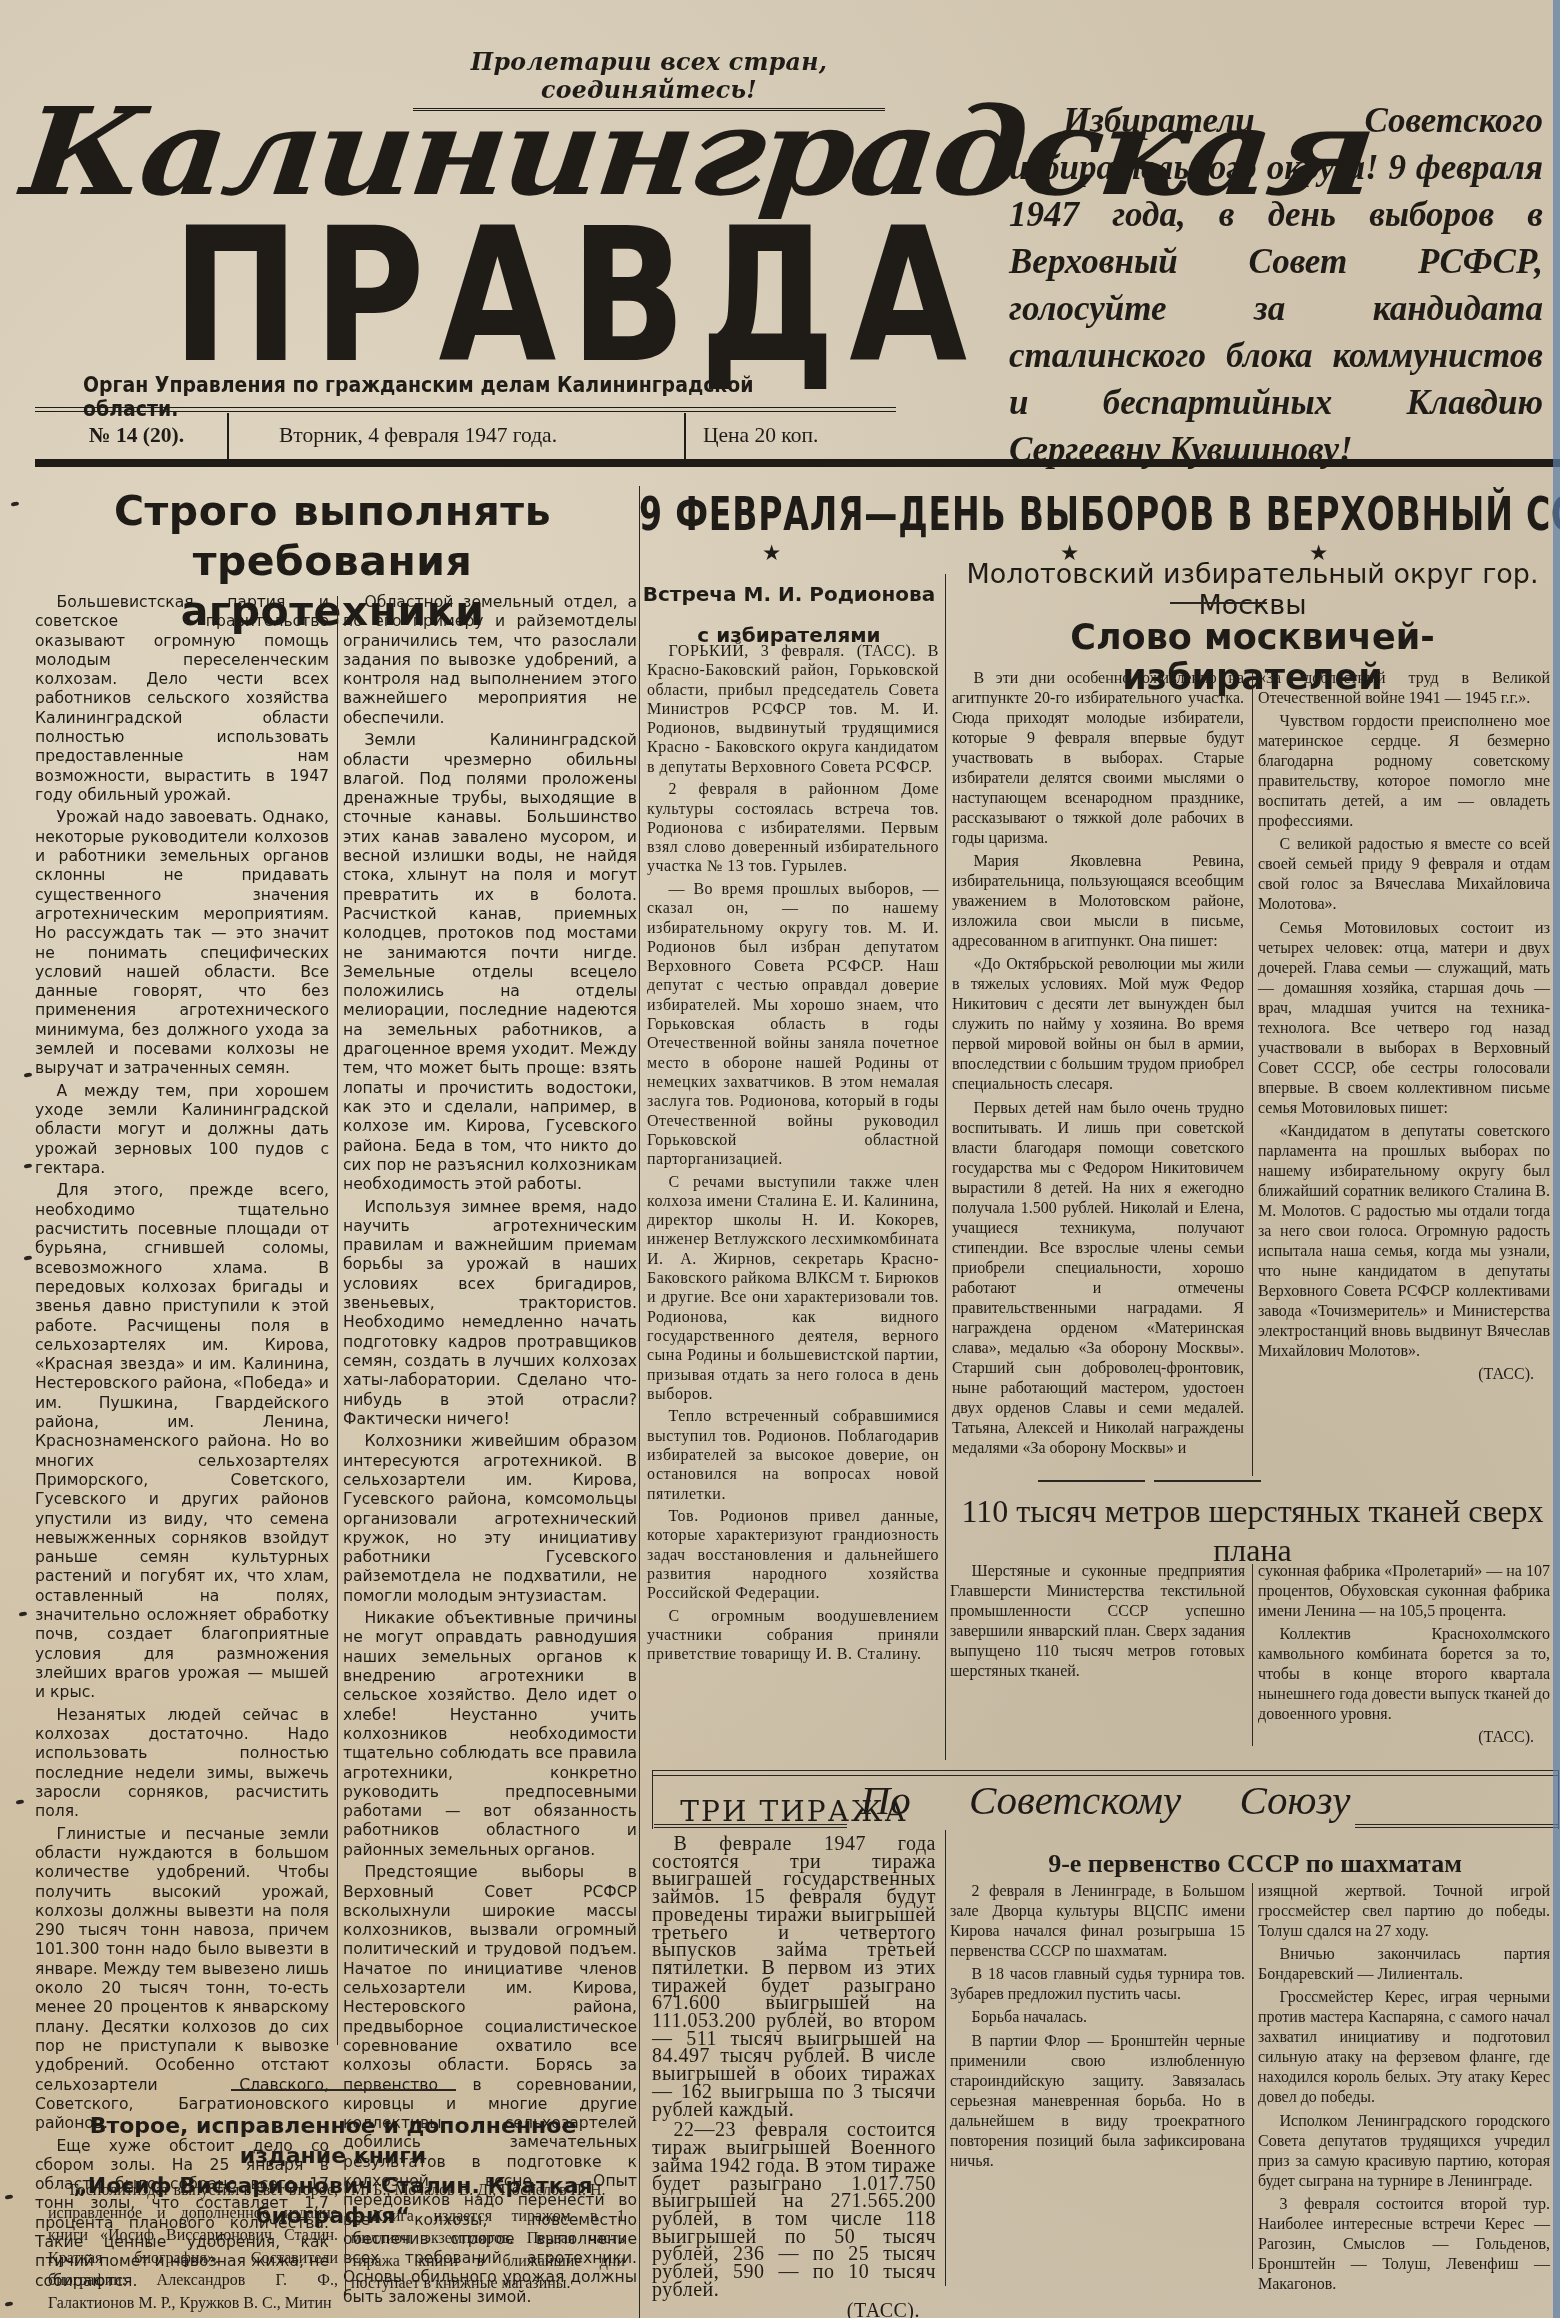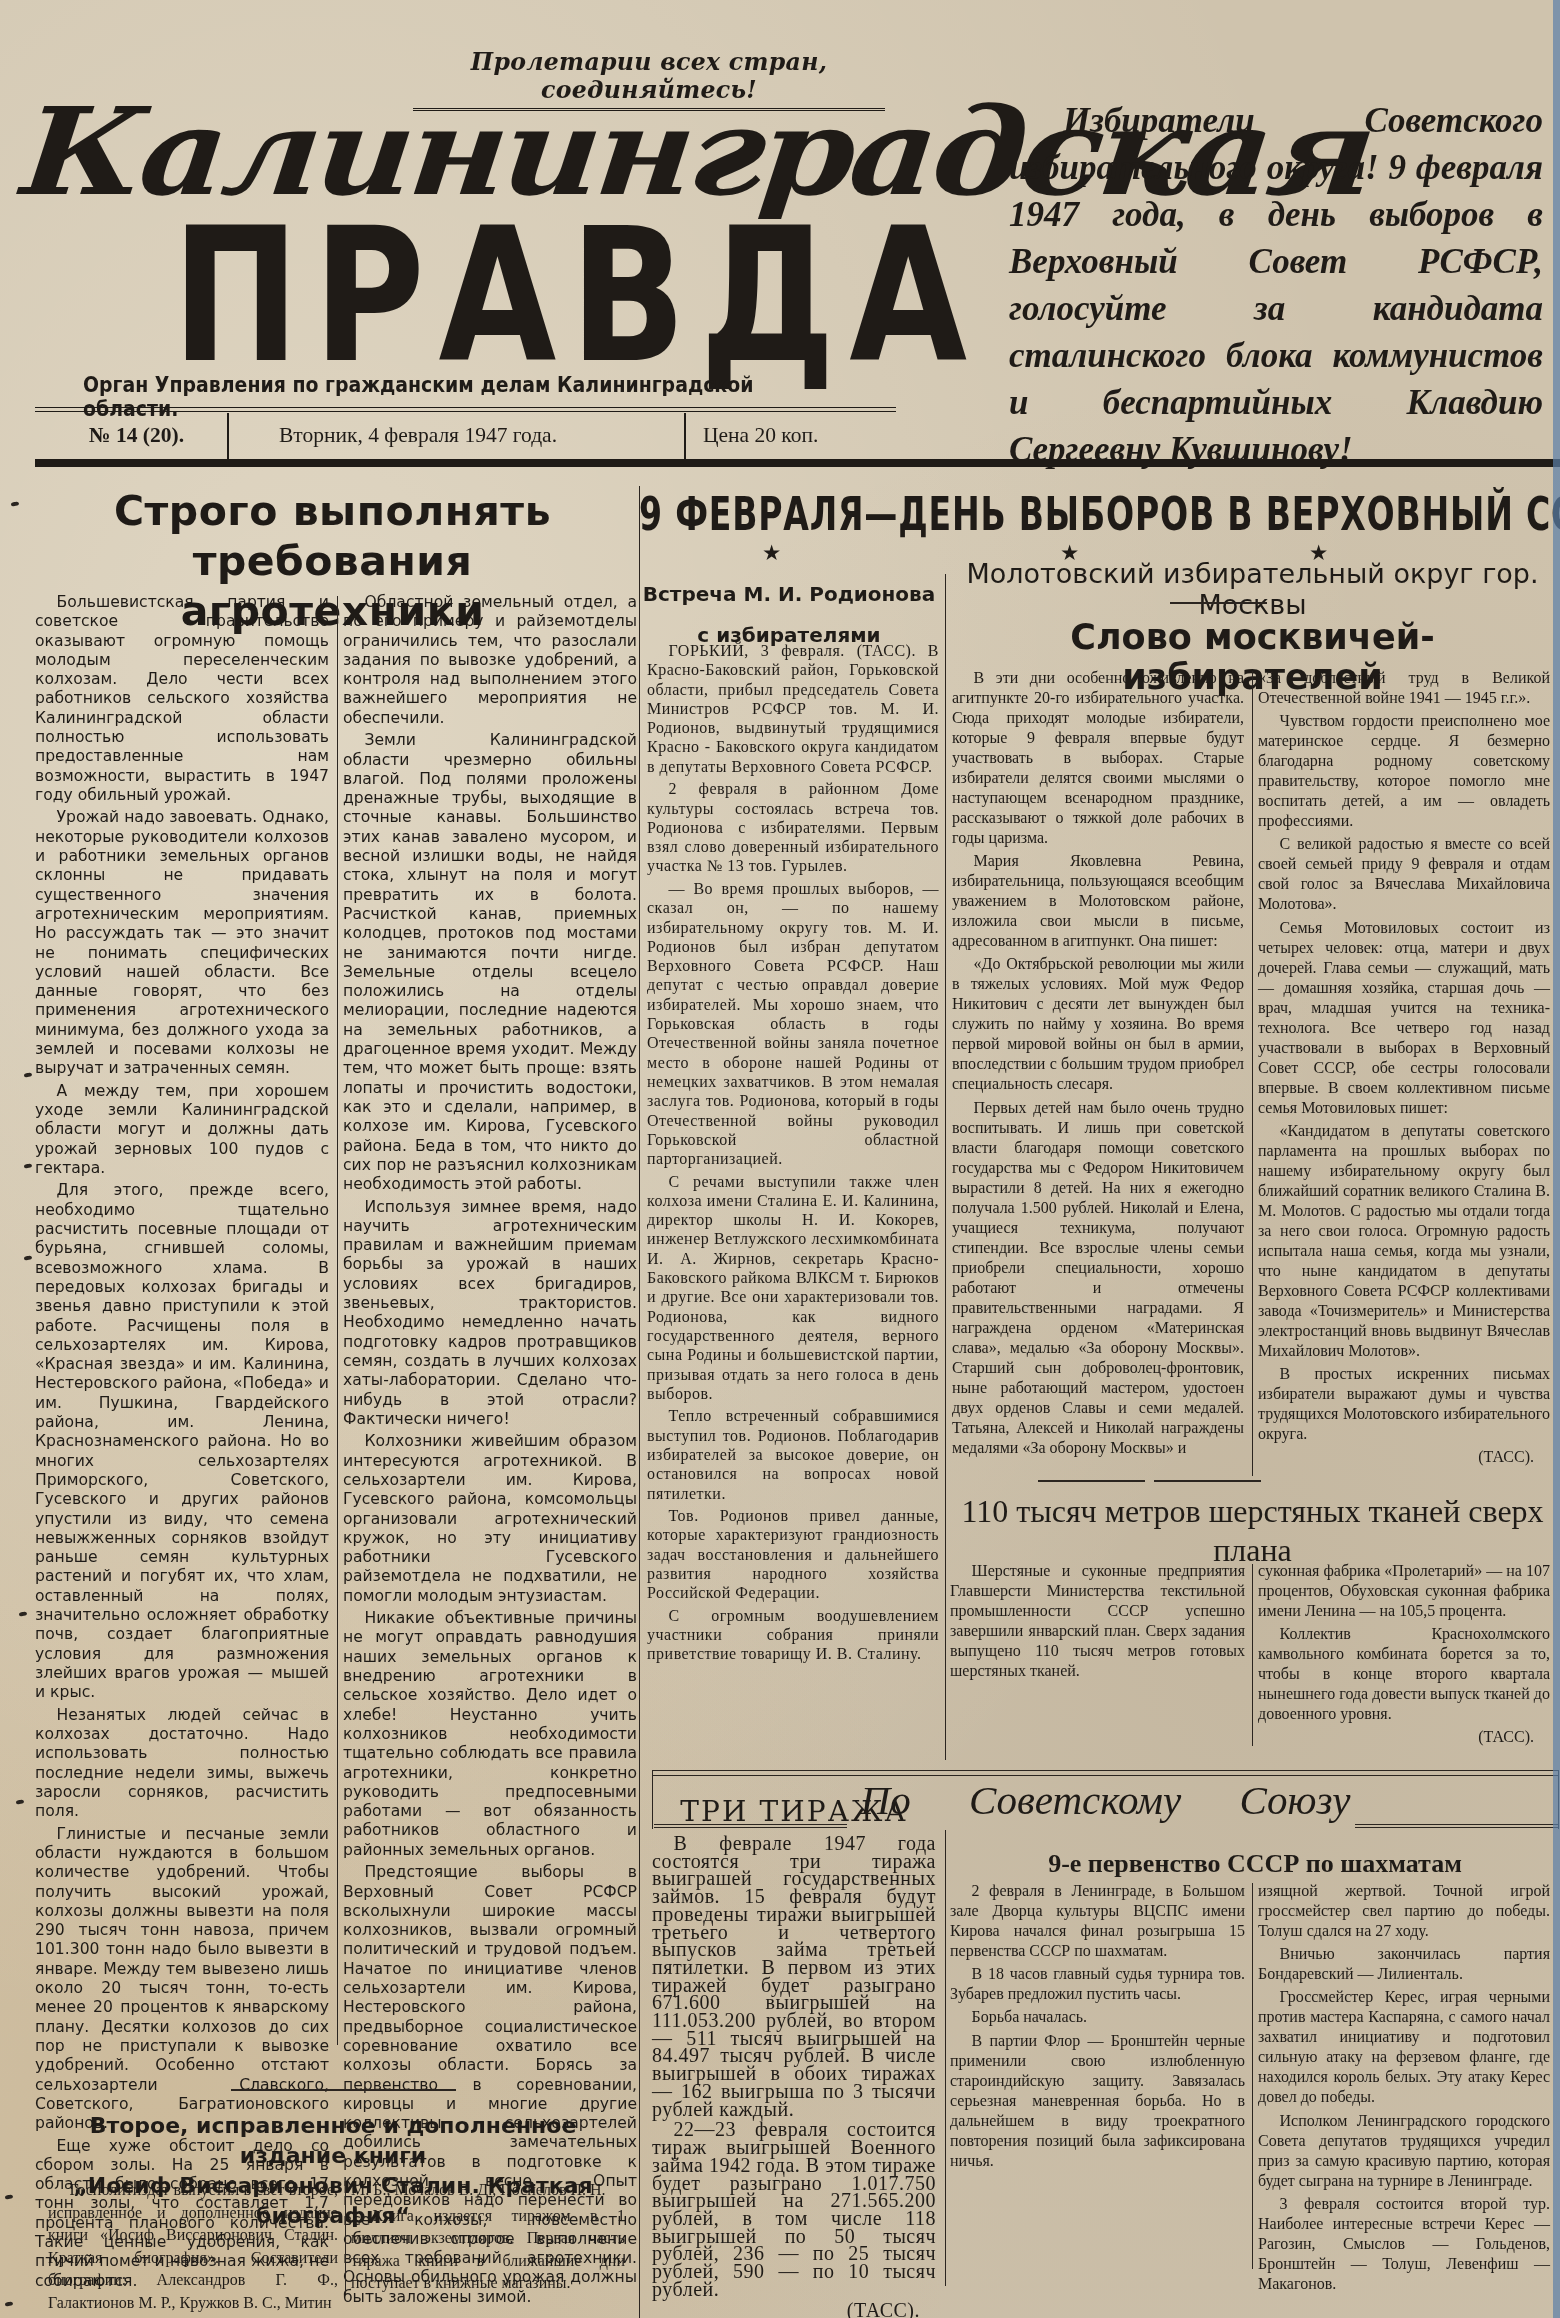--- a/index.html
+++ b/index.html
@@ -172,21 +172,20 @@
     <p>«До Октябрьской революции мы жили в тяжелых условиях. Мой муж Федор Никитович с десяти лет вынужден был служить по найму у хозяина. Во время первой мировой войны он был в армии, впоследствии с большим трудом приобрел специальность слесаря.</p>
     <p>Первых детей нам было очень трудно воспитывать. И лишь при советской власти благодаря помощи советского государства мы с Федором Никитовичем вырастили 8 детей. На них я ежегодно получала 1.500 рублей. Николай и Елена, учащиеся техникума, получают стипендии. Все взрослые члены семьи приобрели специальности, хорошо работают и отмечены правительственными наградами. Я награждена орденом «Материнская слава», медалью «За оборону Москвы». Старший сын доброволец-фронтовик, ныне работающий мастером, удостоен двух орденов Славы и семи медалей. Татьяна, Алексей и Николай награждены медалями «За оборону Москвы» и</p>
   </div>
   <div class="vrule" style="left:1252px;top:671px;height:805px;"></div>
   <div class="col" style="left:1258px;top:668px;width:292px;font-size:16px;line-height:20px;">
     <p style="text-indent:0">«За доблестный труд в Великой Отечественной войне 1941 — 1945 г.г.».</p>
     <p>Чувством гордости преисполнено мое материнское сердце. Я безмерно благодарна родному советскому правительству, которое помогло мне воспитать детей, а им — овладеть профессиями.</p>
     <p>С великой радостью я вместе со всей своей семьей приду 9 февраля и отдам свой голос за Вячеслава Михайловича Молотова».</p>
     <p>Семья Мотовиловых состоит из четырех человек: отца, матери и двух дочерей. Глава семьи — служащий, мать — домашняя хозяйка, старшая дочь — врач, младшая учится на техника-технолога. Все четверо год назад участвовали в выборах в Верховный Совет СССР, обе сестры голосовали впервые. В своем коллективном письме семья Мотовиловых пишет:</p>
     <p>«Кандидатом в депутаты советского парламента на прошлых выборах по нашему избирательному округу был ближайший соратник великого Сталина В. М. Молотов. С радостью мы отдали тогда за него свои голоса. Огромную радость испытала наша семья, когда мы узнали, что ныне кандидатом в депутаты Верховного Совета РСФСР коллективами завода «Точизмеритель» и Министерства электростанций вновь выдвинут Вячеслав Михайлович Молотов».</p>
-    <p>В простых искренних письмах избиратели выражают думы и чувства трудящихся Молотовского избирательного округа.</p>
     <p class="tass">(ТАСС).</p>
   </div>
 </section>
 
 <div class="squiggle" style="left:1038px;top:1480px;width:107px;"></div>
 <div class="squiggle" style="left:1154px;top:1480px;width:107px;"></div>
 
 <section>
   <h2 class="headline h-wool">110 тысяч метров шерстяных тканей сверх плана</h2>
   <div class="col" style="left:950px;top:1561px;width:295px;font-size:16px;line-height:20px;">

